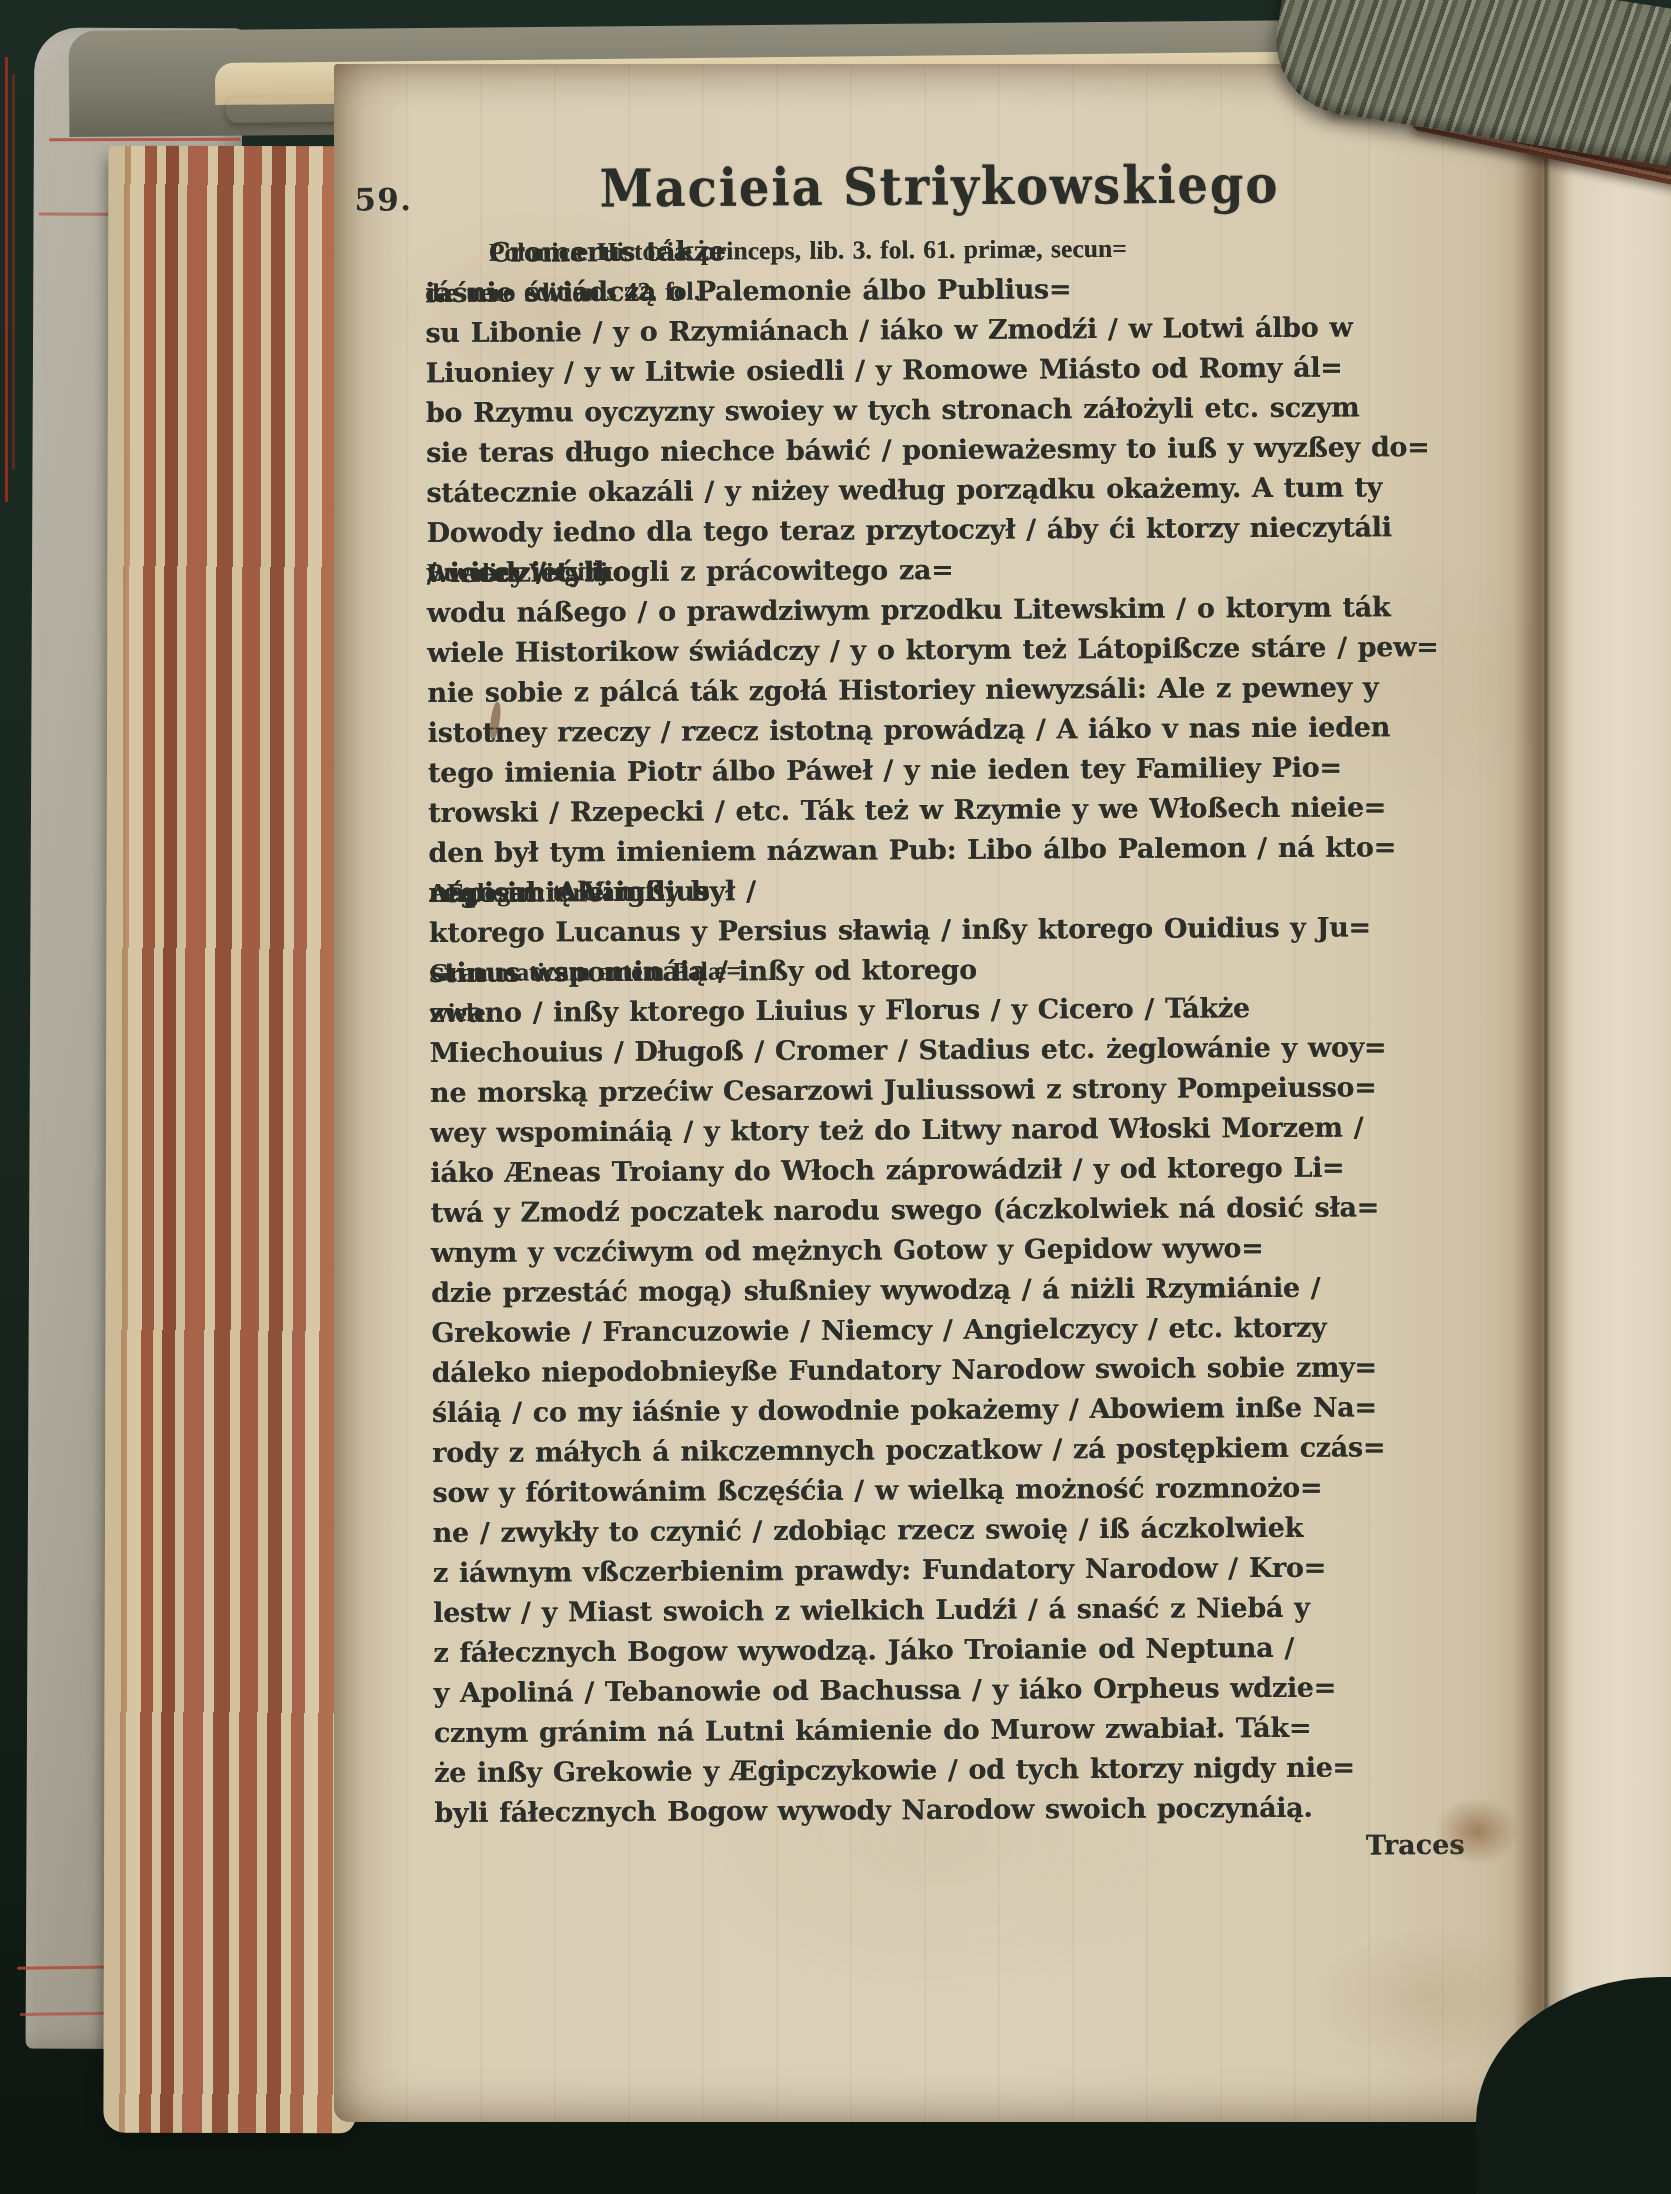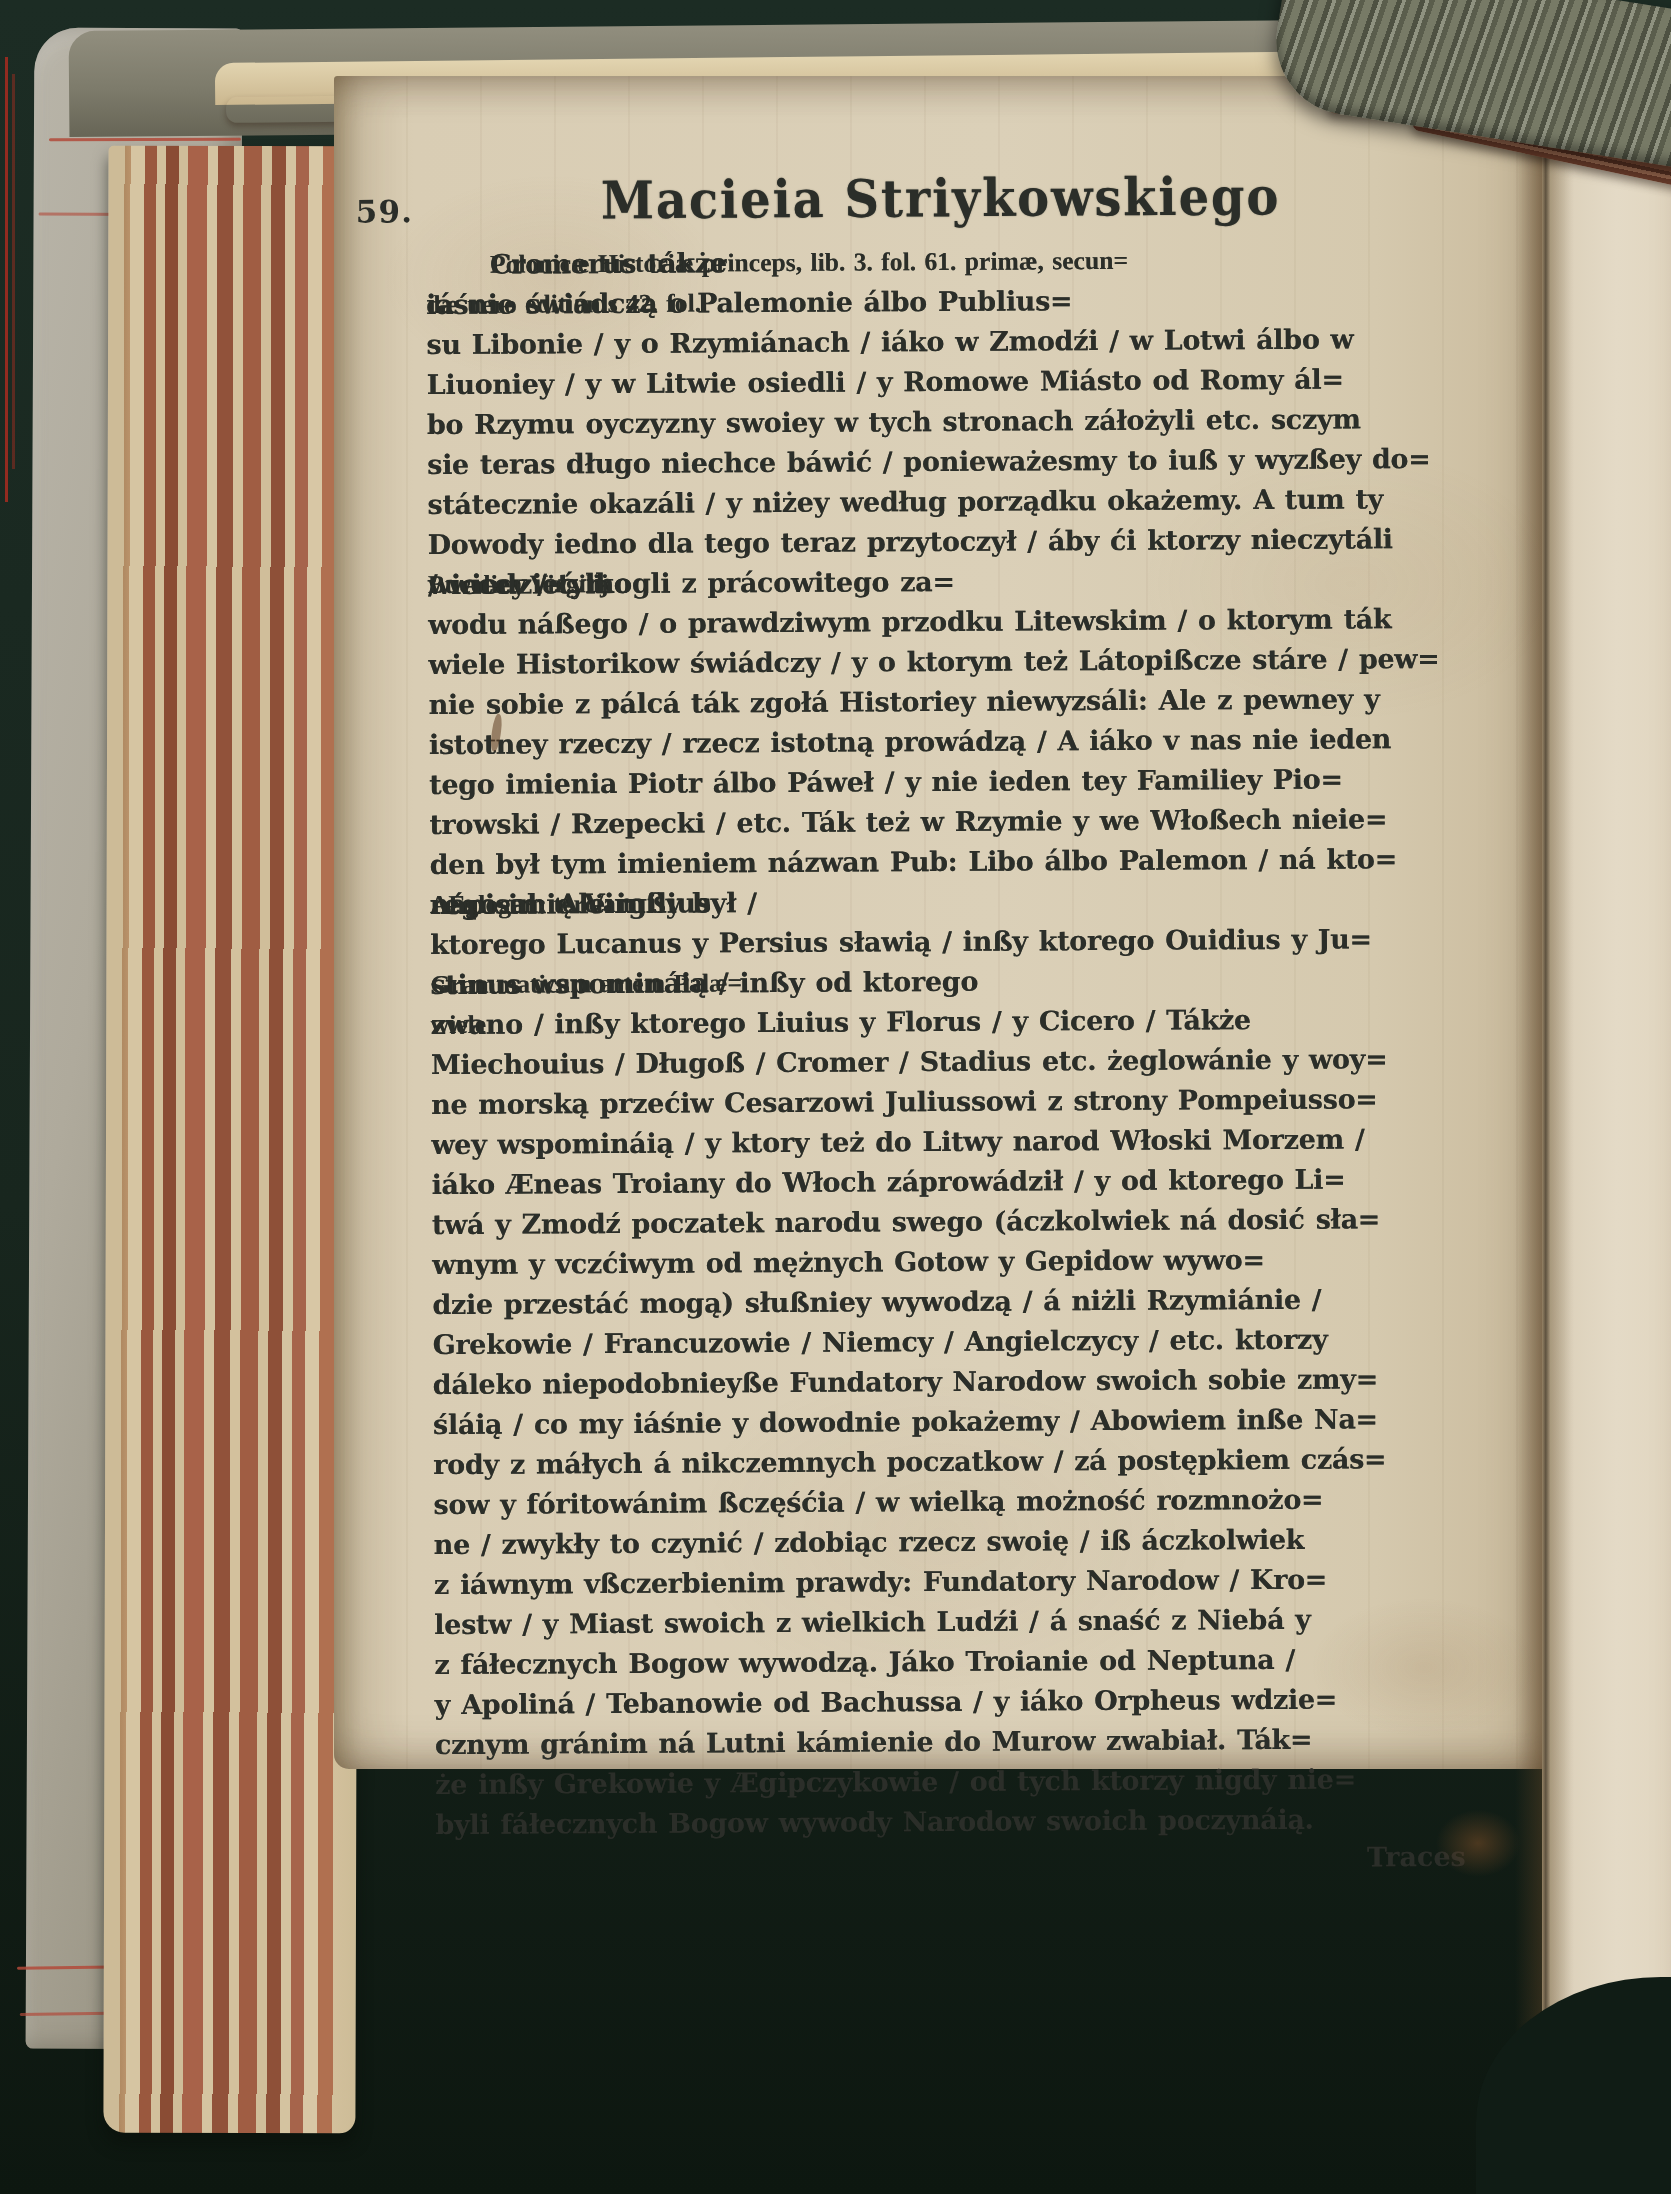--- a/index.html
+++ b/index.html
@@ -68,21 +68,21 @@
   
   .sprinkle-top{
     left:226px;top:90px;width:1334px;height:26px;border-radius:11px;
     background:repeating-linear-gradient(90deg,#7c4a34 0 32px,#96624a 32px 46px,#63382 46px 69px,#6a3c2a 46px 69px,#8d5840 69px 88px);
     transform:rotate(-.6deg);
     box-shadow:0 3.7px 6.2px rgba(40,20,10,.35);
   }
 
   
   .page{
-    left:334px;top:76px;width:1211px;height:1693px;
+    left:334px;top:64px;width:1211px;height:2058px;
     background:linear-gradient(90deg,#c6b898 0px,#d3c6ab 27px,#d9cdb4 80px,#dbd0b8 55%,#d5c9ae 86%,#c9ba9c 100%);
     border-radius:3.7px 0 0 15px;
     box-shadow:inset 0 21px 43px -21px rgba(70,48,22,.40),
                inset -28px 0 56px -28px rgba(72,50,26,.55),
                inset 32px 0 62px -32px rgba(72,50,26,.45),
                inset 0 -25px 49px -25px rgba(72,50,26,.35);
   }
   .page .texture{
     left:0;top:0;width:100%;height:100%;border-radius:inherit;pointer-events:none;
     background-image:

